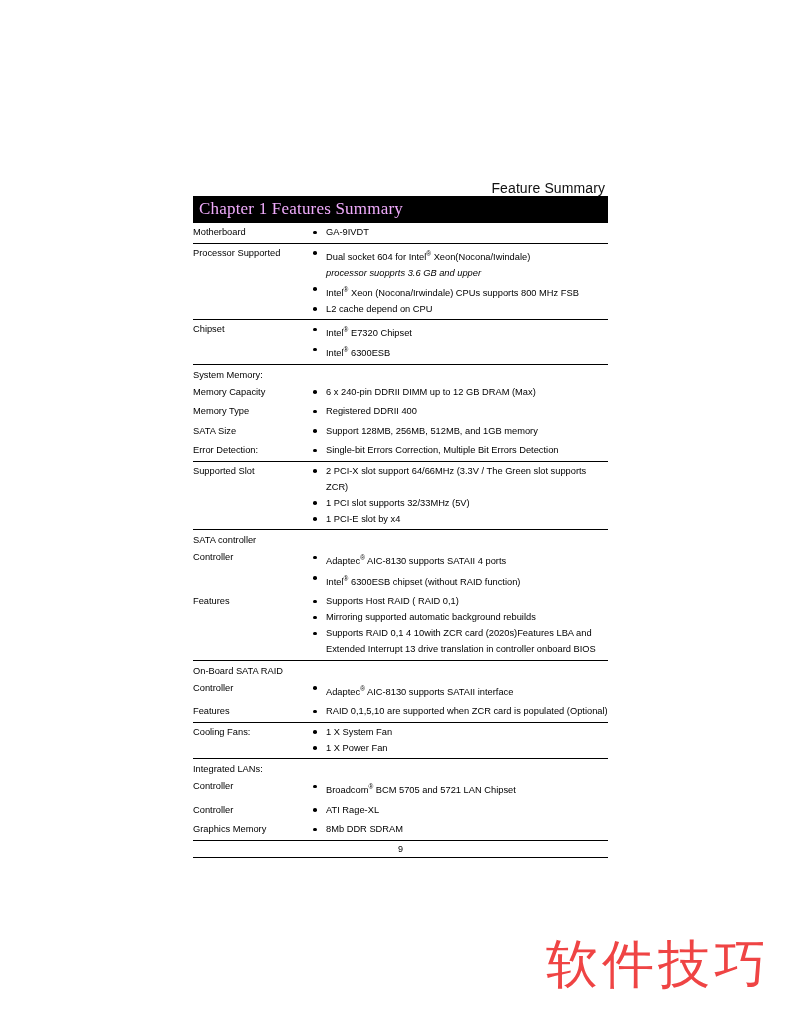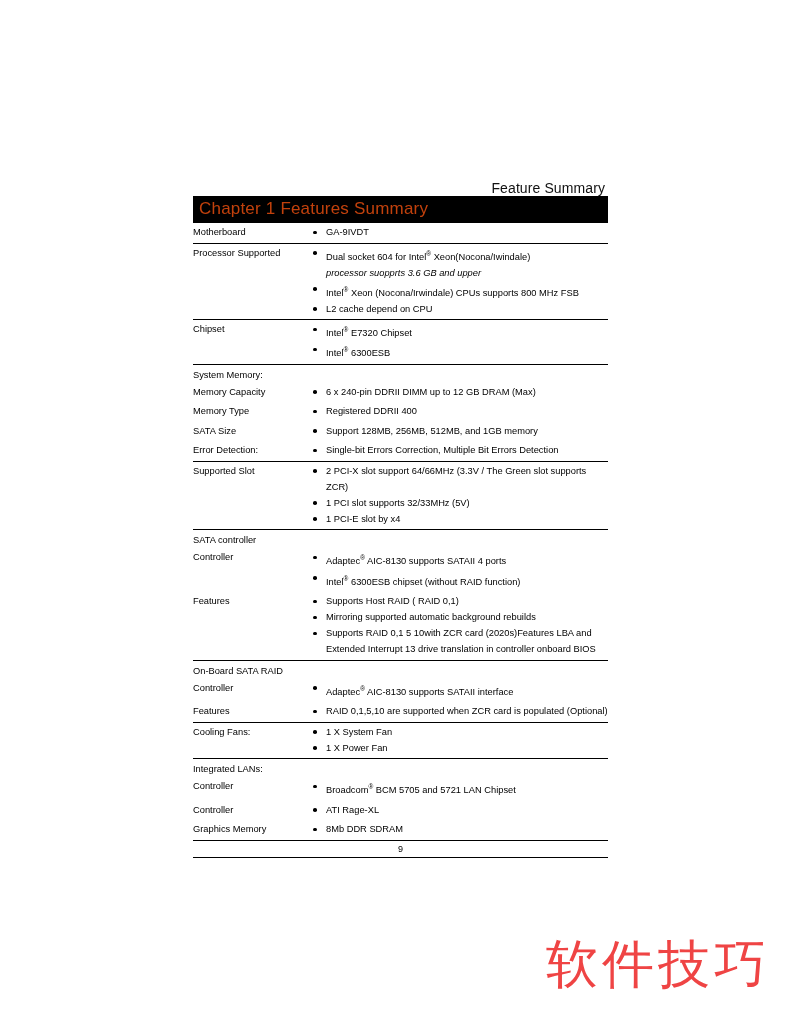--- a/index.html
+++ b/index.html
@@ -31,27 +31,27 @@
     padding-left: 17px;
   }
   .doc {
     position: absolute;
     left: 193px;
     top: 196px;
     width: 415px;
   }
   .chapter-bar {
     background: #000000;
-    color: #c2410c;
+    color: #f0abfc;
     height: 26px;
     line-height: 26px;
     padding-left: 6px;
     font-size: 17px;
     letter-spacing: 0.2px;
-    font-family: Liberation Sans, sans-serif;
+    font-family: Liberation Serif, serif;
   }
   .chapter-bar .ch-title {
     font-weight: 400;
   }
   table.spec {
     width: 100%;
     border-collapse: collapse;
     font-size: 9.3px;
   }
   table.spec td {
@@ -232,21 +232,21 @@
                 <li><span class="dot"></span><span>Intel<sup class="reg">®</sup>  6300ESB chipset (without RAID function)</span></li>
               </ul>
             </td>
           </tr>
           <tr class="nogroup-row">
             <td class="col-label">Features</td>
             <td class="col-val">
               <ul class="bullets">
                 <li><span class="dot"></span><span>Supports Host RAID ( RAID 0,1)</span></li>
                 <li><span class="dot"></span><span>Mirroring supported automatic background rebuilds</span></li>
-                <li><span class="dot"></span><span>Supports RAID 0,1 5 10with ZCR card (2020s)Features LBA and</span></li>
+                <li><span class="dot"></span><span>Supports RAID 0,1 4 10with ZCR card (2020s)Features LBA and</span></li>
                 <li class="nodot"><span>Extended Interrupt 13 drive translation in controller onboard BIOS</span></li>
               </ul>
             </td>
           </tr>
           <tr class="group-row">
             <td class="col-label sect-head">On-Board SATA RAID</td>
             <td class="col-val sect-head">&nbsp;</td>
           </tr>
           <tr class="nogroup-row">
             <td class="col-label">Controller</td>

